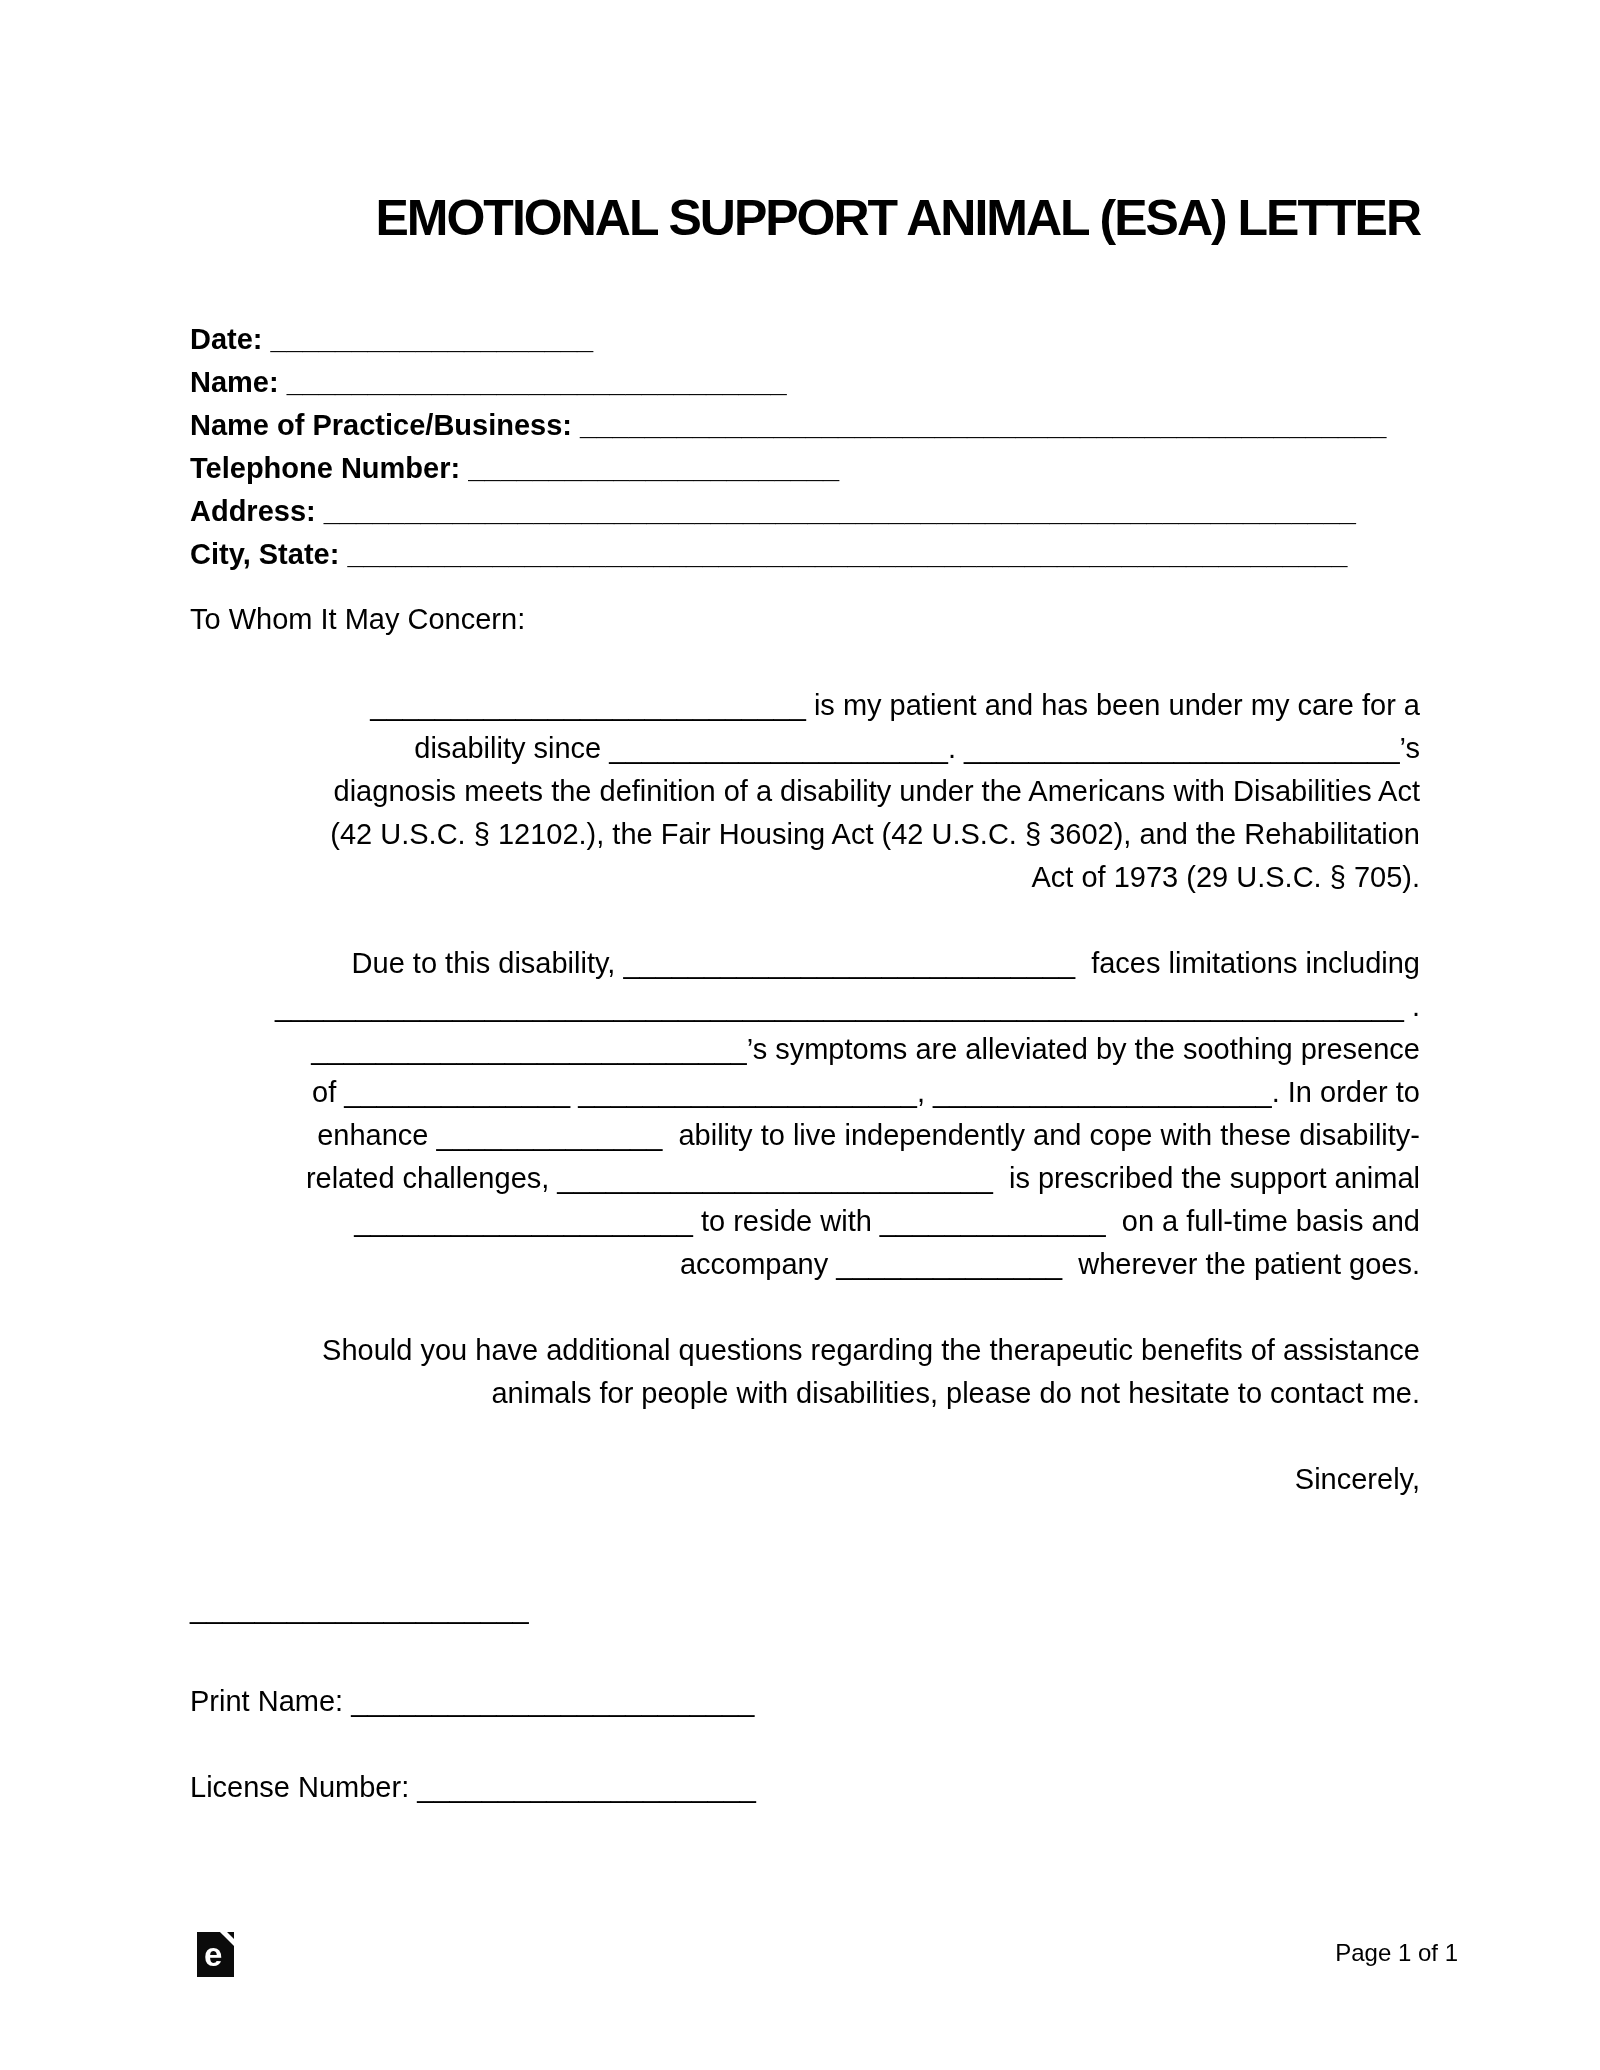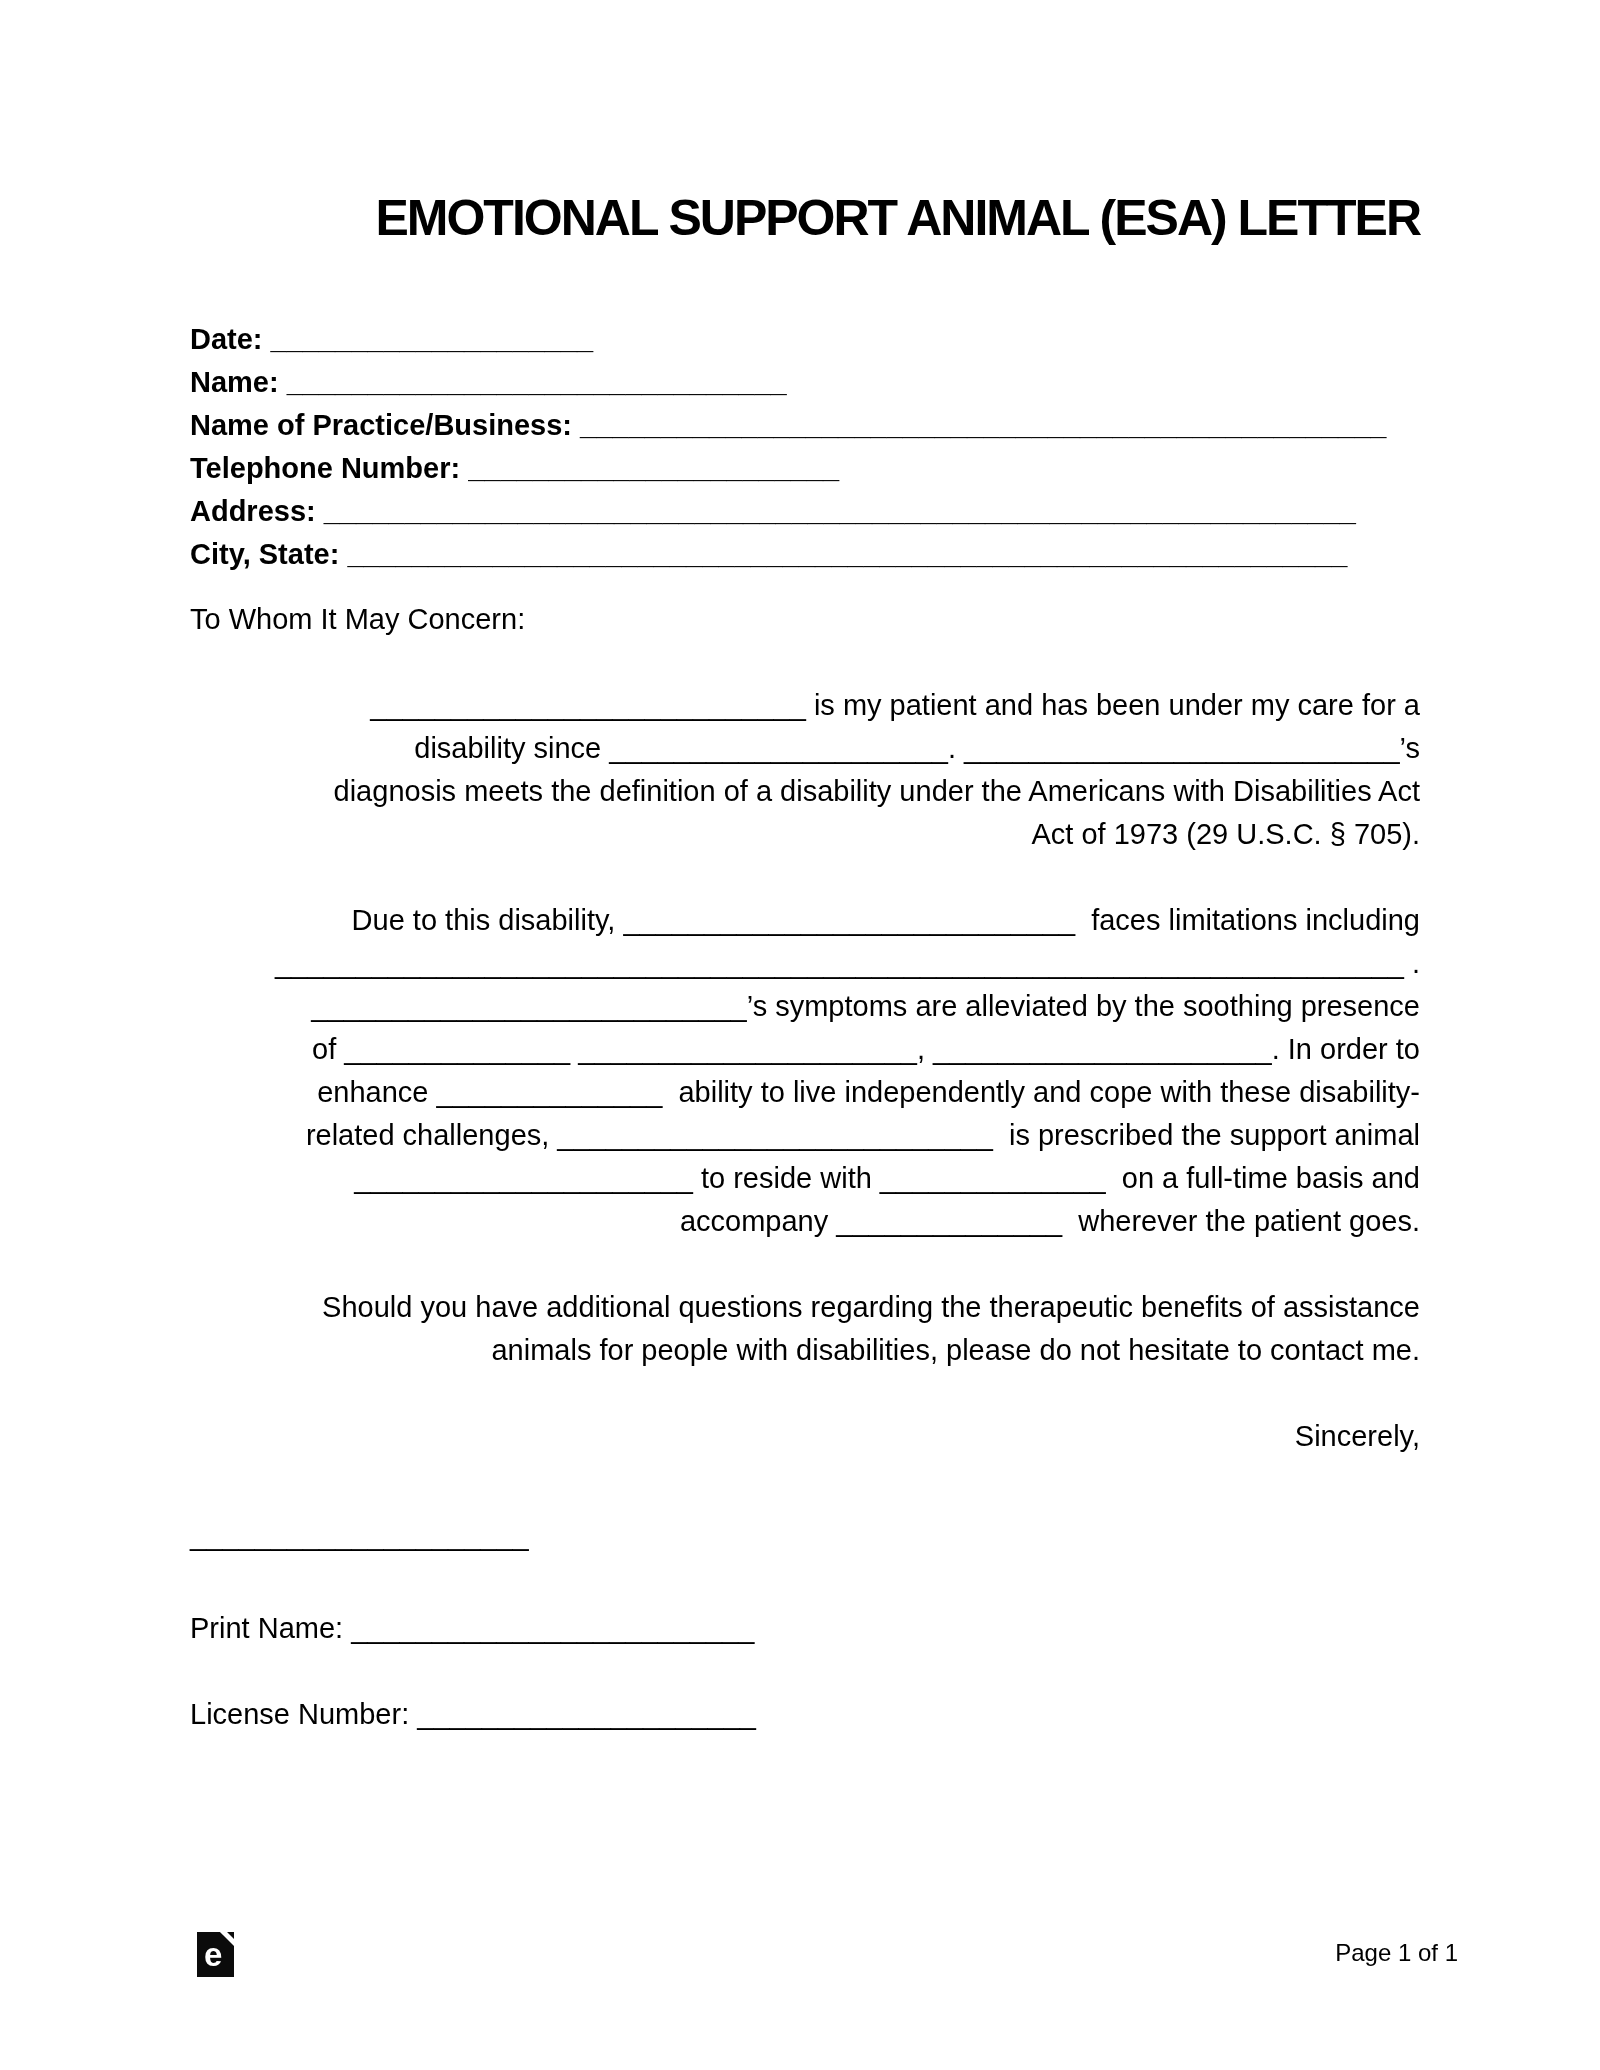--- a/index.html
+++ b/index.html
@@ -28,21 +28,21 @@
     white-space:nowrap;
   }
   .info-block { margin-top:74px;font-weight:bold; }
   .line {
     font-size:29px;
     line-height:43px;
     white-space:pre;
   }
   .salutation { margin-top:22px; }
   .para { margin-top:43px;text-align:right; }
-  .signature-line { margin-top:56px; }
+  .signature-line { margin-top:86px; }
   .print-name-line { margin-top:50px; }
   .license-line { margin-top:43px; }
 
   
   .footer-logo {
     position:absolute;
     left:197px;
     top:1932px;
     width:37px;
     height:45px;
@@ -93,20 +93,21 @@
       <div class="line">Address: ________________________________________________________________</div>
       <div class="line">City, State: ______________________________________________________________</div>
     </div>
 
     <div class="line salutation">To Whom It May Concern:</div>
 
     <div class="para">
       <div class="line">___________________________ is my patient and has been under my care for a</div>
       <div class="line">disability since _____________________. ___________________________’s</div>
       <div class="line">diagnosis meets the definition of a disability under the Americans with Disabilities Act</div>
+      <div class="line">(42 U.S.C. § 12102.), the Fair Housing Act (42 U.S.C. § 3602), and the Rehabilitation</div>
       <div class="line">Act of 1973 (29 U.S.C. § 705).</div>
     </div>
 
     <div class="para">
       <div class="line">Due to this disability, ____________________________  faces limitations including</div>
       <div class="line">______________________________________________________________________ .</div>
       <div class="line">___________________________’s symptoms are alleviated by the soothing presence</div>
       <div class="line">of ______________ _____________________, _____________________. In order to</div>
       <div class="line">enhance ______________  ability to live independently and cope with these disability-</div>
       <div class="line">related challenges, ___________________________  is prescribed the support animal</div>

